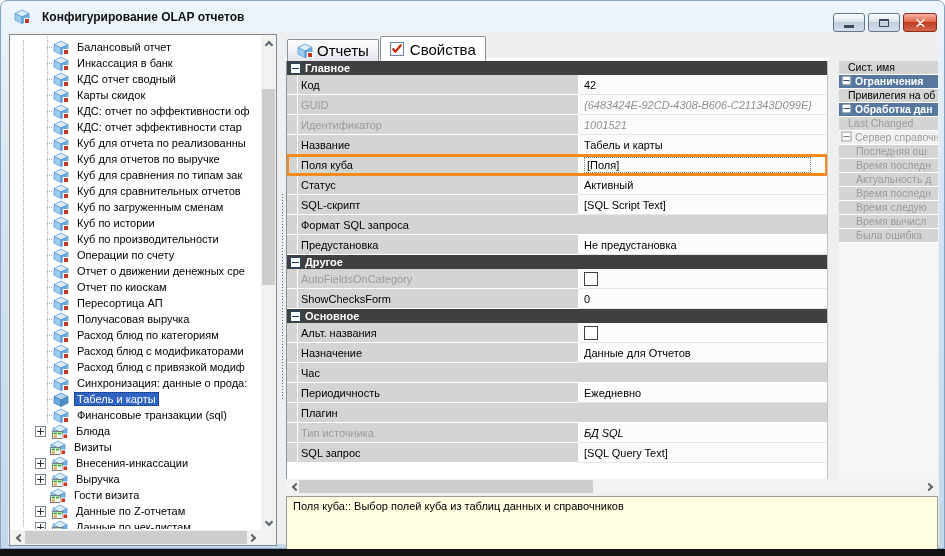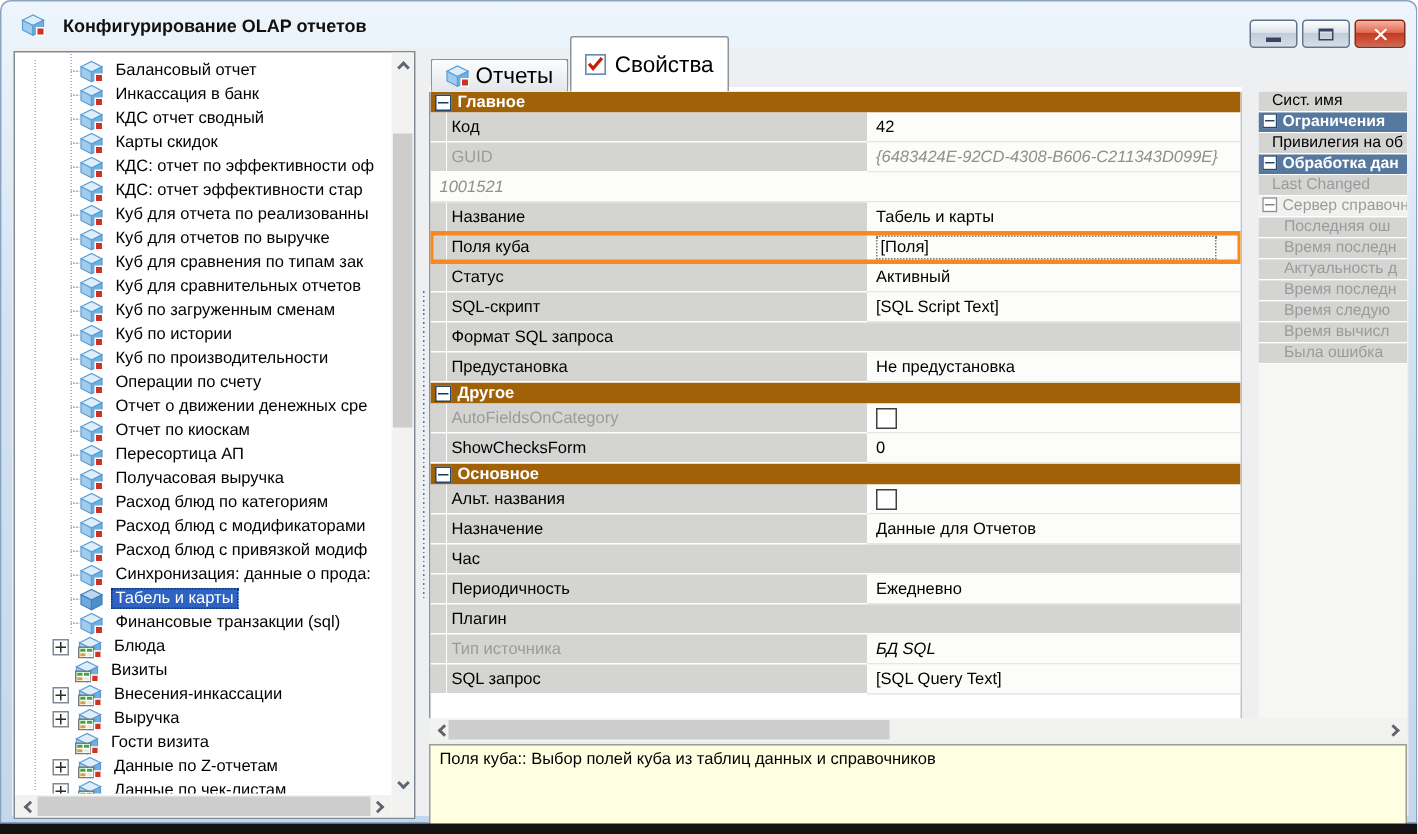--- a/index.html
+++ b/index.html
@@ -53,28 +53,28 @@
 
   .splitter{position:absolute;left:277px;top:33px;width:8px;height:512px;}
   .splitline{position:absolute;left:4px;top:160px;width:1px;height:205px;
       background-image:repeating-linear-gradient(to bottom,#3e7ac2 0 1px,transparent 1px 3px);}
 
   
   .tabs{position:absolute;left:286px;top:35px;height:25px;display:flex;align-items:flex-end;z-index:3;}
   .tab{display:flex;align-items:center;gap:5px;height:22px;padding:0 9px;font-size:15px;color:#000;
        background:linear-gradient(#fcfdfe,#e2e5ea);border:1px solid #8d939c;border-bottom:none;
        border-radius:2px 2px 0 0;margin-right:1px;box-sizing:border-box;}
-  .tab.active{height:37px;background:#fff;position:relative;z-index:4;}
+  .tab.active{height:25px;background:#fff;position:relative;z-index:4;}
   .tabicon{width:15px;height:15px;line-height:0;flex:none;}
   .whitestrip{position:absolute;left:285px;top:57px;width:542px;height:3px;background:#fff;z-index:2;}
 
   
   .pgrid{position:absolute;left:285px;top:60px;width:542px;height:418px;background:#fff;
          border-left:1px solid #8d939c;border-right:1px solid #c2c2bf;box-sizing:border-box;overflow:hidden;}
-  .pcat{height:14px;display:flex;align-items:center;gap:4px;background:#a16207;color:#fff;
+  .pcat{height:14px;display:flex;align-items:center;gap:4px;background:#404040;color:#fff;
         font-weight:700;font-size:11px;padding-left:3px;}
   .mbox{width:9px;height:9px;flex:none;background:#fff;border:1px solid #23486e;position:relative;box-sizing:content-box;}
   .mbox::before{content:"";position:absolute;left:1px;right:1px;top:4px;height:1px;background:#16375c;}
   .mbox.gray{border-color:#8f8f8f;}
   .mbox.gray::before{background:#777;}
   .prow{display:flex;height:20px;position:relative;}
   .plabel{width:291px;flex:none;display:flex;align-items:center;font-size:11px;color:#000;
           padding-left:14px;box-sizing:border-box;border-bottom:1px solid #fff;
           background:linear-gradient(to right,#d4d4d2 10px,#ffffff 10px 11px,#d4d4d2 11px);}
   .plabel.disabled{color:#9b9b9b;}
@@ -514,20 +514,21 @@
             <span>42</span>
           </div>
         </div>
         <div class="prow">
           <div class="plabel disabled">GUID</div>
           <div class="pvalue italic-gray">
             <span>{6483424E-92CD-4308-B606-C211343D099E}</span>
           </div>
         </div>
         <div class="prow">
+          <div class="plabel disabled">Идентификатор</div>
           <div class="pvalue italic-gray">
             <span>1001521</span>
           </div>
         </div>
         <div class="prow">
           <div class="plabel">Название</div>
           <div class="pvalue">
             <span>Табель и карты</span>
           </div>
         </div>

